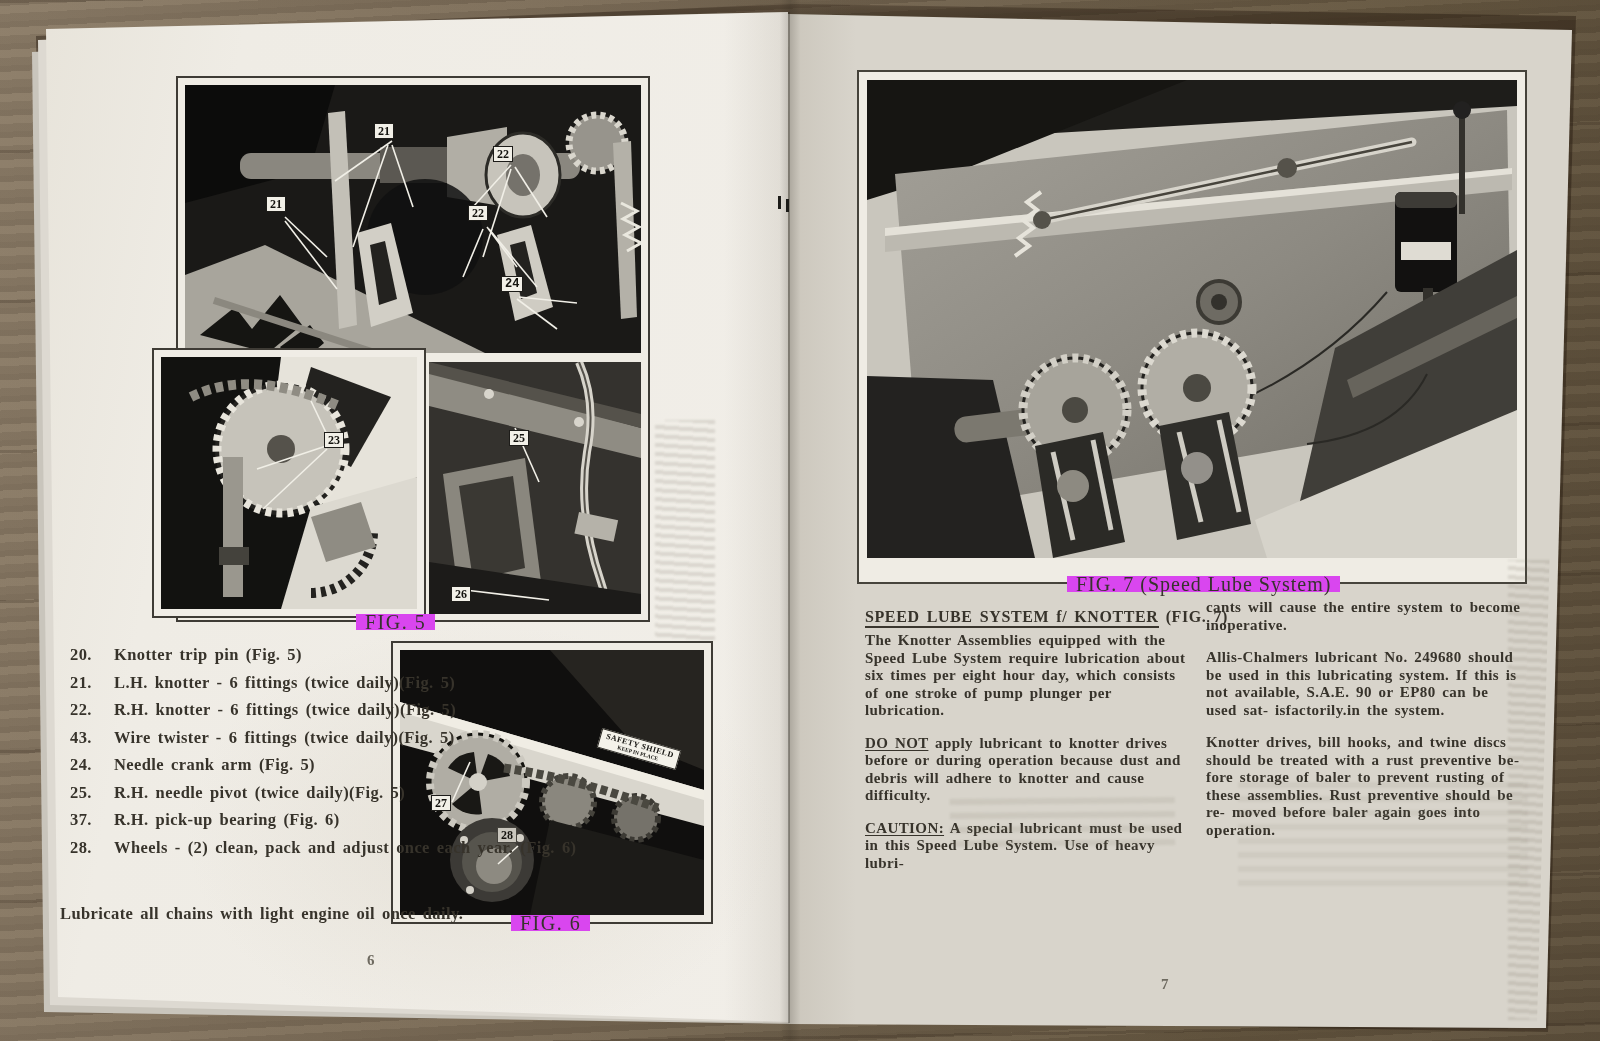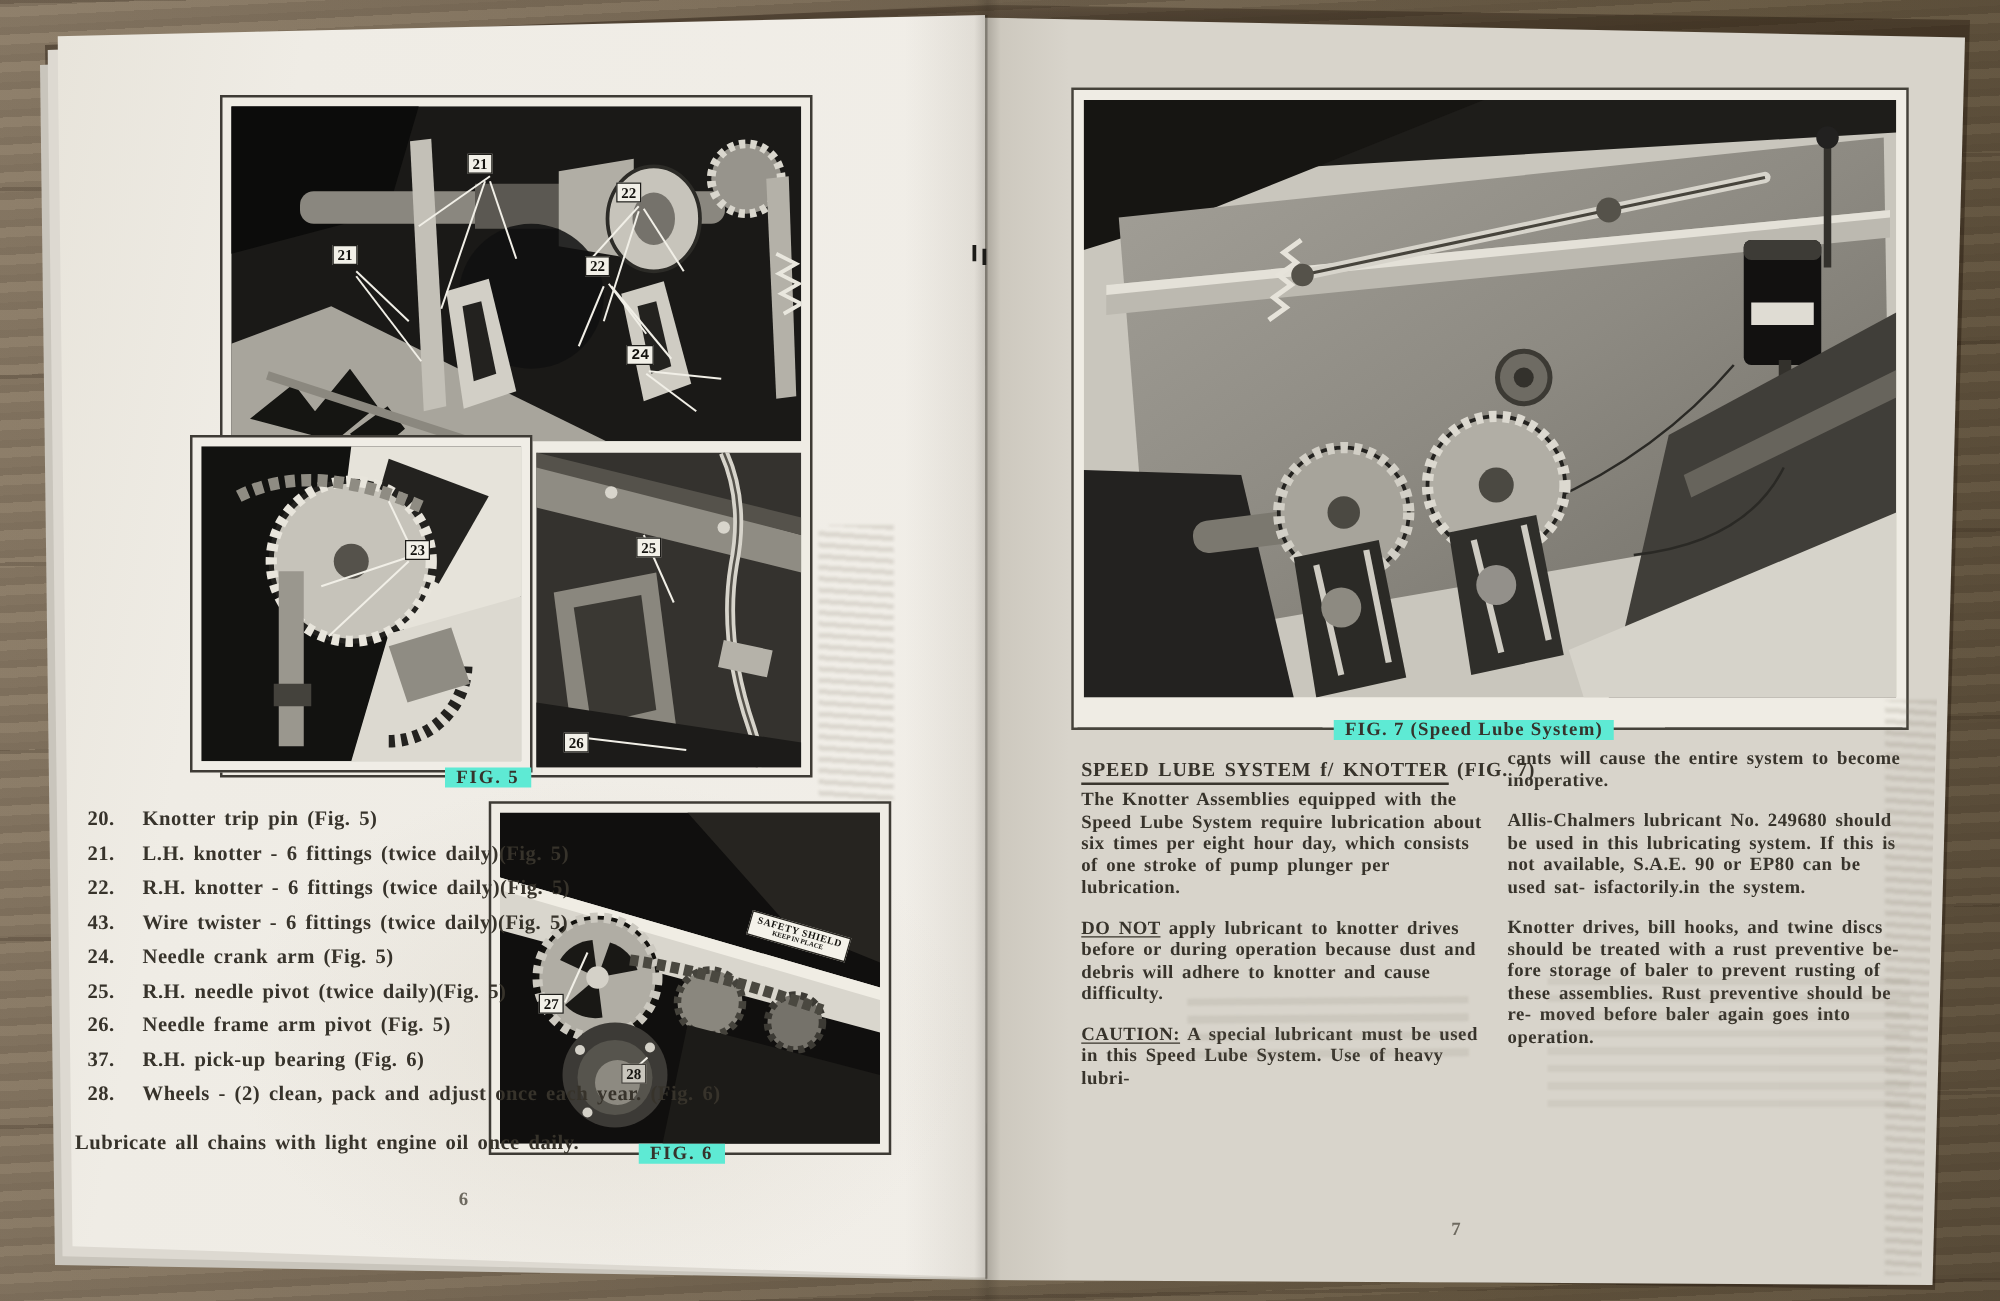--- a/index.html
+++ b/index.html
@@ -36,22 +36,22 @@
     clip-path:polygon(788px 12px,1564px 24px,1537px 1024px,789px 1022px);
   }
   .bindshade{position:absolute;top:0;bottom:0;left:724px;width:132px;z-index:8;pointer-events:none;
     background:linear-gradient(to right, rgba(0,0,0,0) 0%, rgba(90,80,60,.10) 42%, rgba(55,48,36,.26) 50%, rgba(110,100,80,.10) 58%, rgba(0,0,0,0) 100%);}
   .bindline{position:absolute;top:12px;bottom:18px;left:788px;width:2px;background:rgba(40,36,28,.35);z-index:9;}
   .staple{position:absolute;width:3px;height:13px;background:#1c1b18;z-index:10;}
 
   
   .frame{position:absolute;border:2px solid #3e3b35;background:#efece4;box-sizing:border-box;}
   .frame .ph{position:absolute;}
-  .figcap{position:absolute;background:#5eead4;color:#36332c;font-weight:bold;
-    font-size:15px;line-height:16px;letter-spacing:1.5px;padding:0 9px;white-space:nowrap;z-index:5;}
+  .figcap{position:absolute;background:#d946ef;color:#36332c;font-weight:normal;
+    font-size:20px;line-height:16px;letter-spacing:1.5px;padding:0 9px;white-space:nowrap;z-index:5;}
   .co{position:absolute;background:#f2f0e8;border:1px solid #1d1c19;color:#14130f;
     font-weight:bold;font-size:12px;line-height:14px;padding:0 3px;min-width:12px;text-align:center;z-index:6;}
   .shield{position:absolute;background:#f4f2ea;border:1px solid #26241f;color:#14130f;
     transform:rotate(16deg);text-align:center;padding:1px 5px;z-index:6;}
   .shield .l1{font-size:8px;font-weight:bold;letter-spacing:.5px;line-height:9px;}
   .shield .l2{font-size:5.5px;font-weight:bold;line-height:7px;}
 
   
   .txt{color:#37332b;font-weight:bold;letter-spacing:.4px;word-spacing:2.5px;}
   .list{position:absolute;left:70px;top:645px;width:612px;font-size:16.5px;line-height:19px;}
@@ -198,21 +198,21 @@
       <g stroke="#f1efe7" stroke-width="1.6" fill="none">
         <polyline points="52,152 70,112"></polyline>
           <polyline points="118,196 98,214"></polyline>
       </g>
     </svg>
     <div class="shield" style="left:205px;top:96px;">
       <div class="l1">SAFETY SHIELD</div>
       <div class="l2">KEEP IN PLACE</div>
     </div>
     <div class="co" style="left:38px;top:152px;text-align:right;">27</div>
-    <div class="co" style="left:104px;top:184px;border-color:#44423c;background:#c9c6bd;margin-top:24px;">28</div>
+    <div class="co" style="left:104px;top:184px;border-color:#44423c;background:#c9c6bd;">28</div>
     <div class="figcap" style="left:118px;bottom:-9px;">FIG. 6</div>
   </div>
 
   <div class="list txt">
     <div class="row">
         <span class="num">20.</span>
         <span>Knotter trip pin (Fig. 5)</span>
       </div>
     <div class="row">
         <span class="num">21.</span>
@@ -226,24 +226,20 @@
         <span class="num">43.</span>
         <span>Wire twister - 6 fittings (twice daily)(Fig. 5)</span>
       </div>
     <div class="row">
         <span class="num">24.</span>
         <span>Needle crank arm (Fig. 5)</span>
       </div>
     <div class="row">
         <span class="num">25.</span>
         <span>R.H. needle pivot (twice daily)(Fig. 5)</span>
-      </div>
-    <div class="row">
-        <span class="num">26.</span>
-        <span>Needle frame arm pivot (Fig. 5)</span>
       </div>
     <div class="row">
         <span class="num">37.</span>
         <span>R.H. pick-up bearing (Fig. 6)</span>
       </div>
     <div class="row" style="width:560px;">
         <span class="num">28.</span>
         <span>Wheels - (2) clean, pack and adjust once each year. (Fig. 6)</span>
       </div>
   </div>

